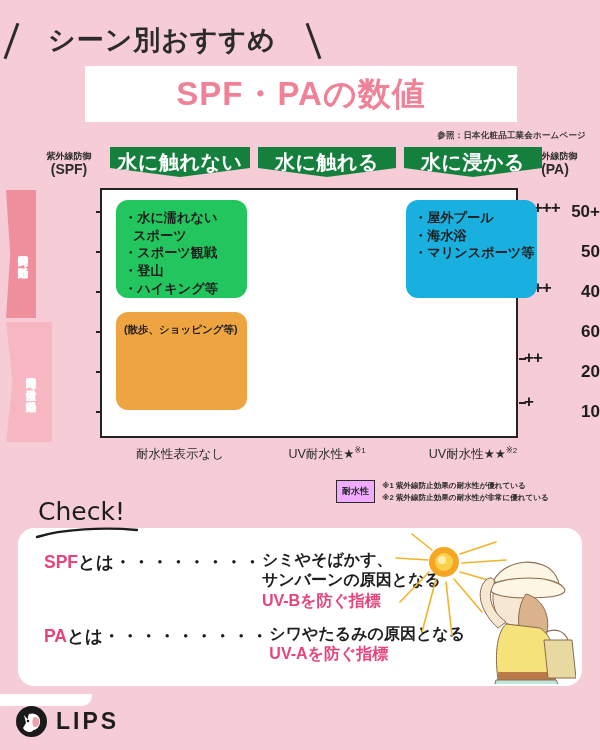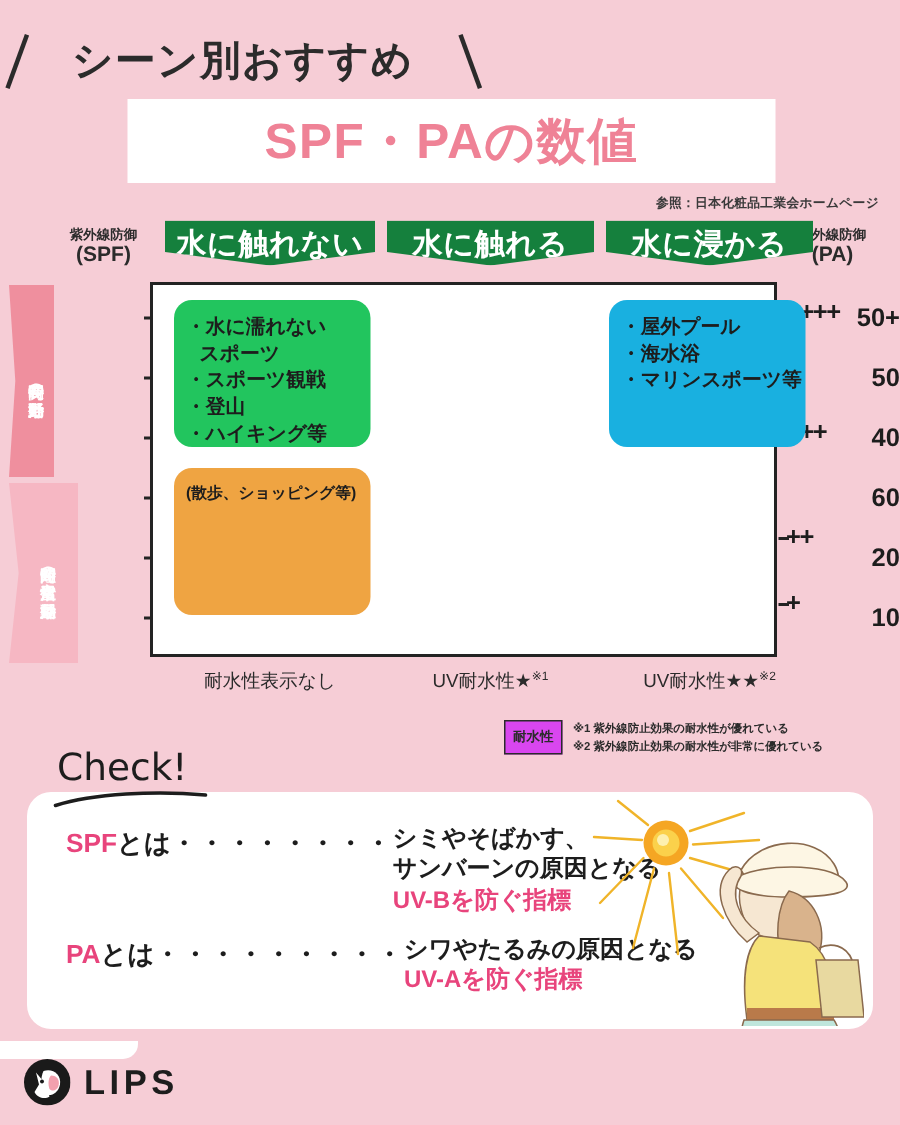--- a/index.html
+++ b/index.html
@@ -128,21 +128,21 @@
   #xlab-0 { left: 110px; width: 140px; }
   #xlab-1 { left: 258px; width: 138px; }
   #xlab-2 { left: 402px; width: 142px; }
 
   
   .footnotes {
     position: absolute; left: 336px; top: 334px;
     display: flex; align-items: flex-start; gap: 7px;
   }
   .fn-badge {
-    border: 1px solid #2b2b2b; background: #d946ef; color: #2b2b2b;
+    border: 1px solid #2b2b2b; background: #f0abfc; color: #2b2b2b;
     font-size: 9px; font-weight: bold; padding: 4px 5px; white-space: nowrap;
   }
   .fn-lines { font-size: 7.6px; color: #2b2b2b; font-weight: bold; line-height: 1.55; }
   .fn-lines div { white-space: nowrap; }
 
   
   .check-title {
     position: absolute; left: 38px; top: 497px;
     font-size: 25px; color: #1d1d1d; font-family: "DejaVu Sans", sans-serif;
     z-index: 3;

